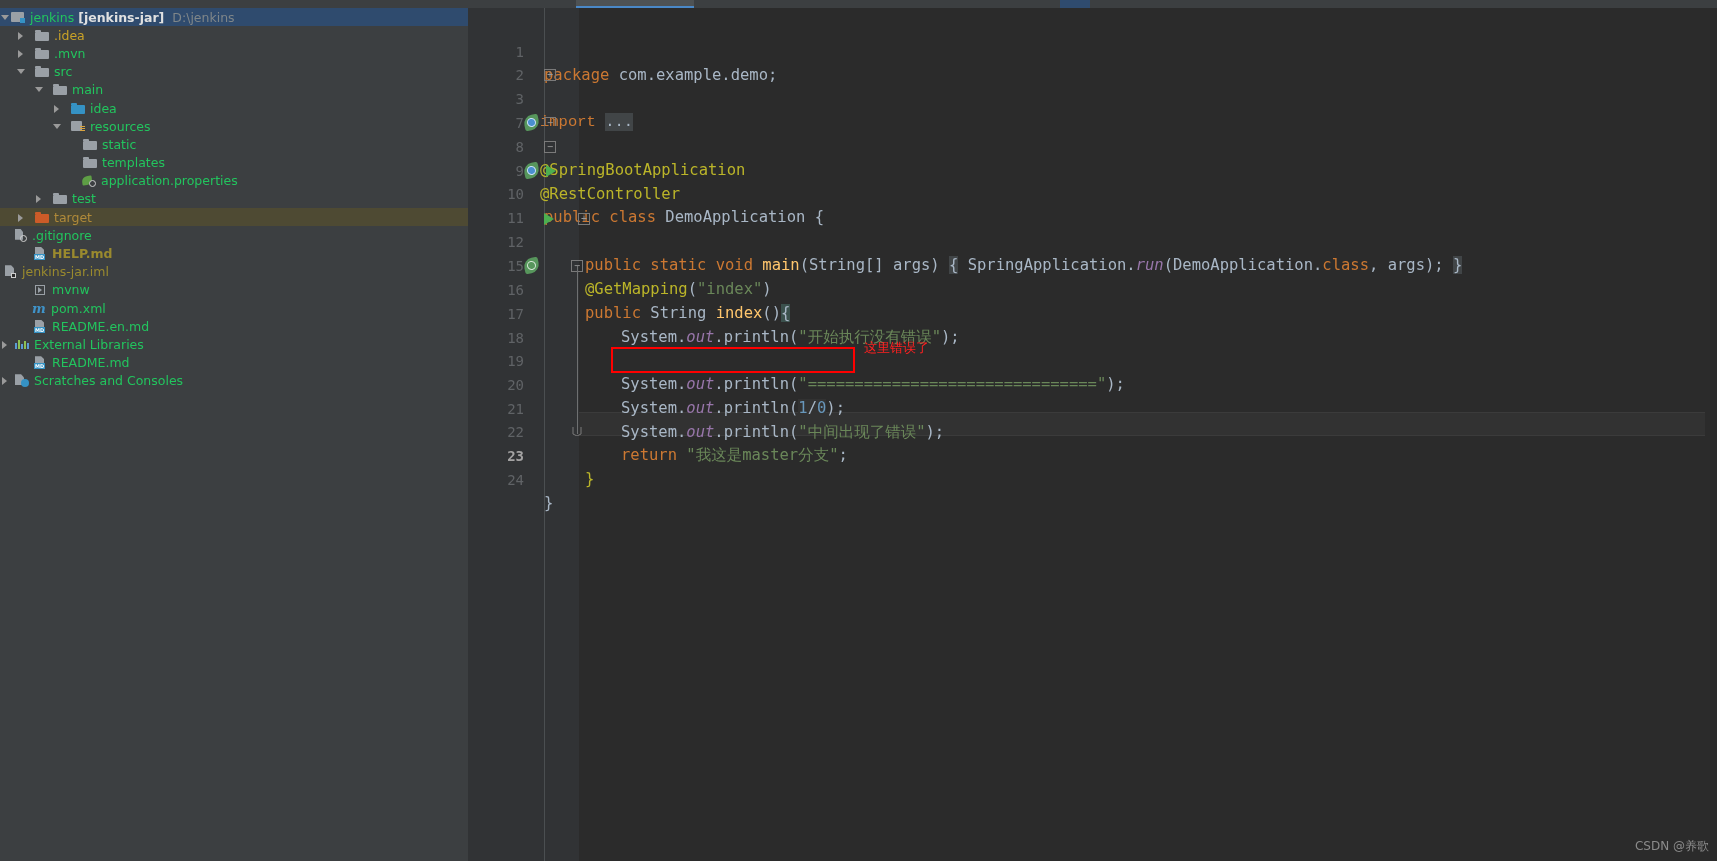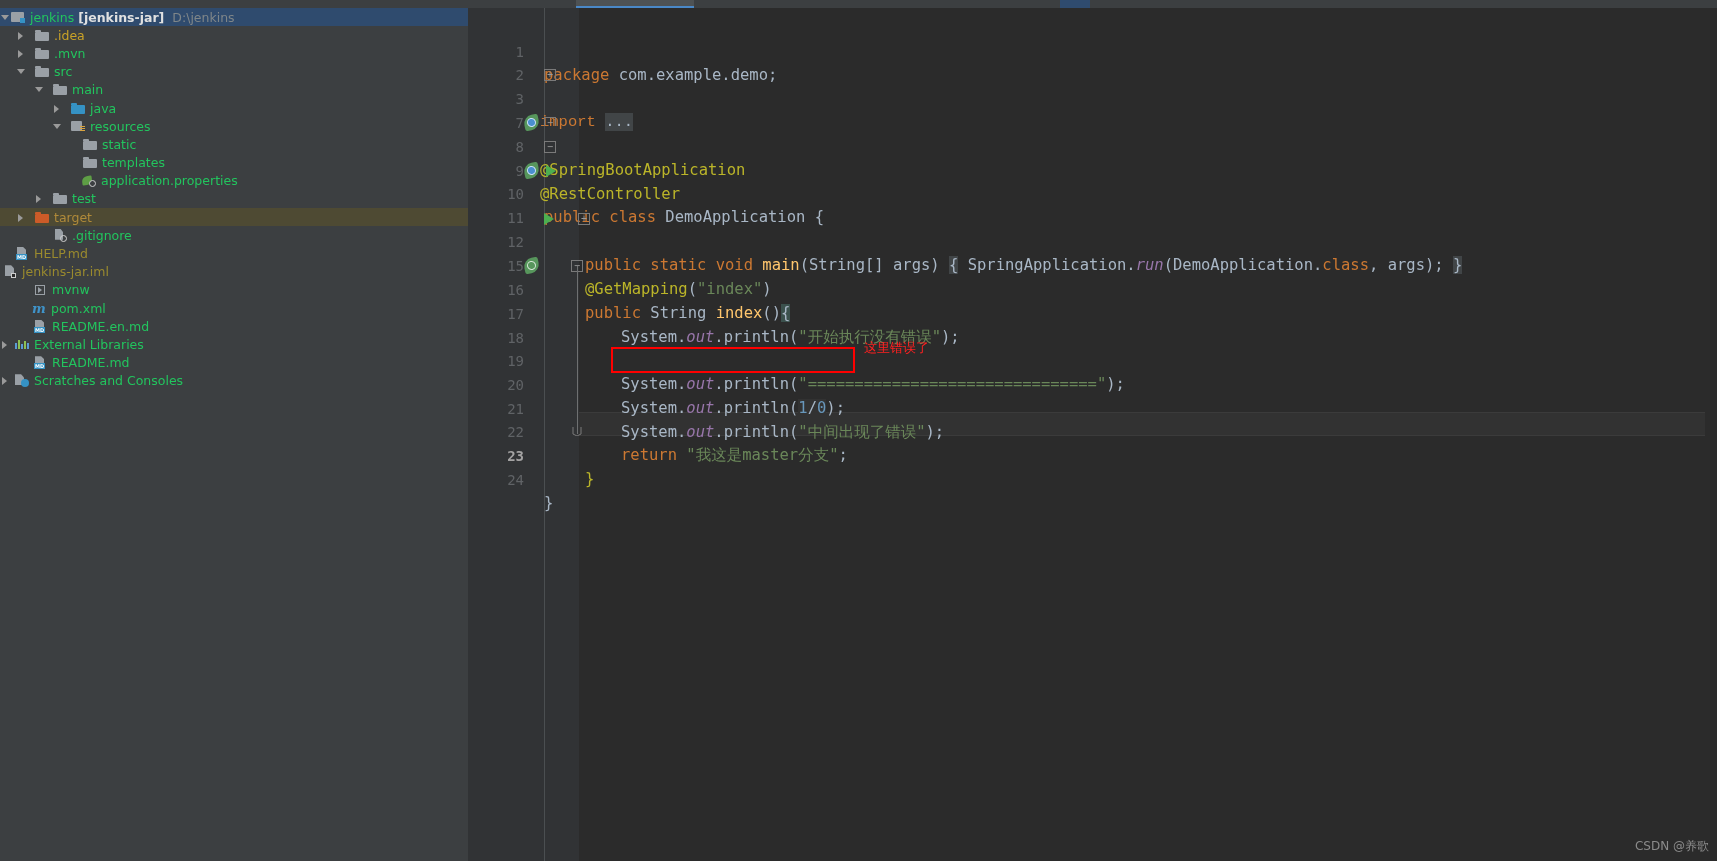--- a/index.html
+++ b/index.html
@@ -291,21 +291,21 @@
           <i></i>
         </span>
       <span class="lbl">main</span>
     </div>
 
     <div class="tree-row" style="padding-left:52px;">
       <span class="arrow right"></span>
       <span class="ico ic-folder blue" style="margin-left:8px;">
           <i></i>
         </span>
-      <span class="lbl">java</span>
+      <span class="lbl">idea</span>
     </div>
 
     <div class="tree-row" style="padding-left:52px;">
       <span class="arrow down"></span>
       <span class="ico ic-res" style="margin-left:8px;">
           <i></i>
           <b></b>
         </span>
       <span class="lbl">resources</span>
     </div>
@@ -341,29 +341,29 @@
     </div>
 
     <div class="tree-row sel-olive" style="padding-left:16px;">
       <span class="arrow right"></span>
       <span class="ico ic-folder orange" style="margin-left:8px;">
           <i></i>
         </span>
       <span class="lbl orange">target</span>
     </div>
 
-    <div class="tree-row" style="padding-left:54px;">
+    <div class="tree-row" style="padding-left:14px;">
       <span class="ico ic-git">
           <i></i>
           <b></b>
         </span>
       <span class="lbl">.gitignore</span>
     </div>
 
-    <div class="tree-row" style="padding-left:16px;">
+    <div class="tree-row" style="padding-left:34px;font-weight:bold;">
       <span class="ico ic-md">
           <i></i>
           <b>MD</b>
         </span>
       <span class="lbl olive">HELP.md</span>
     </div>
 
     <div class="tree-row" style="">
       <span class="ico ic-iml">
           <i></i>

